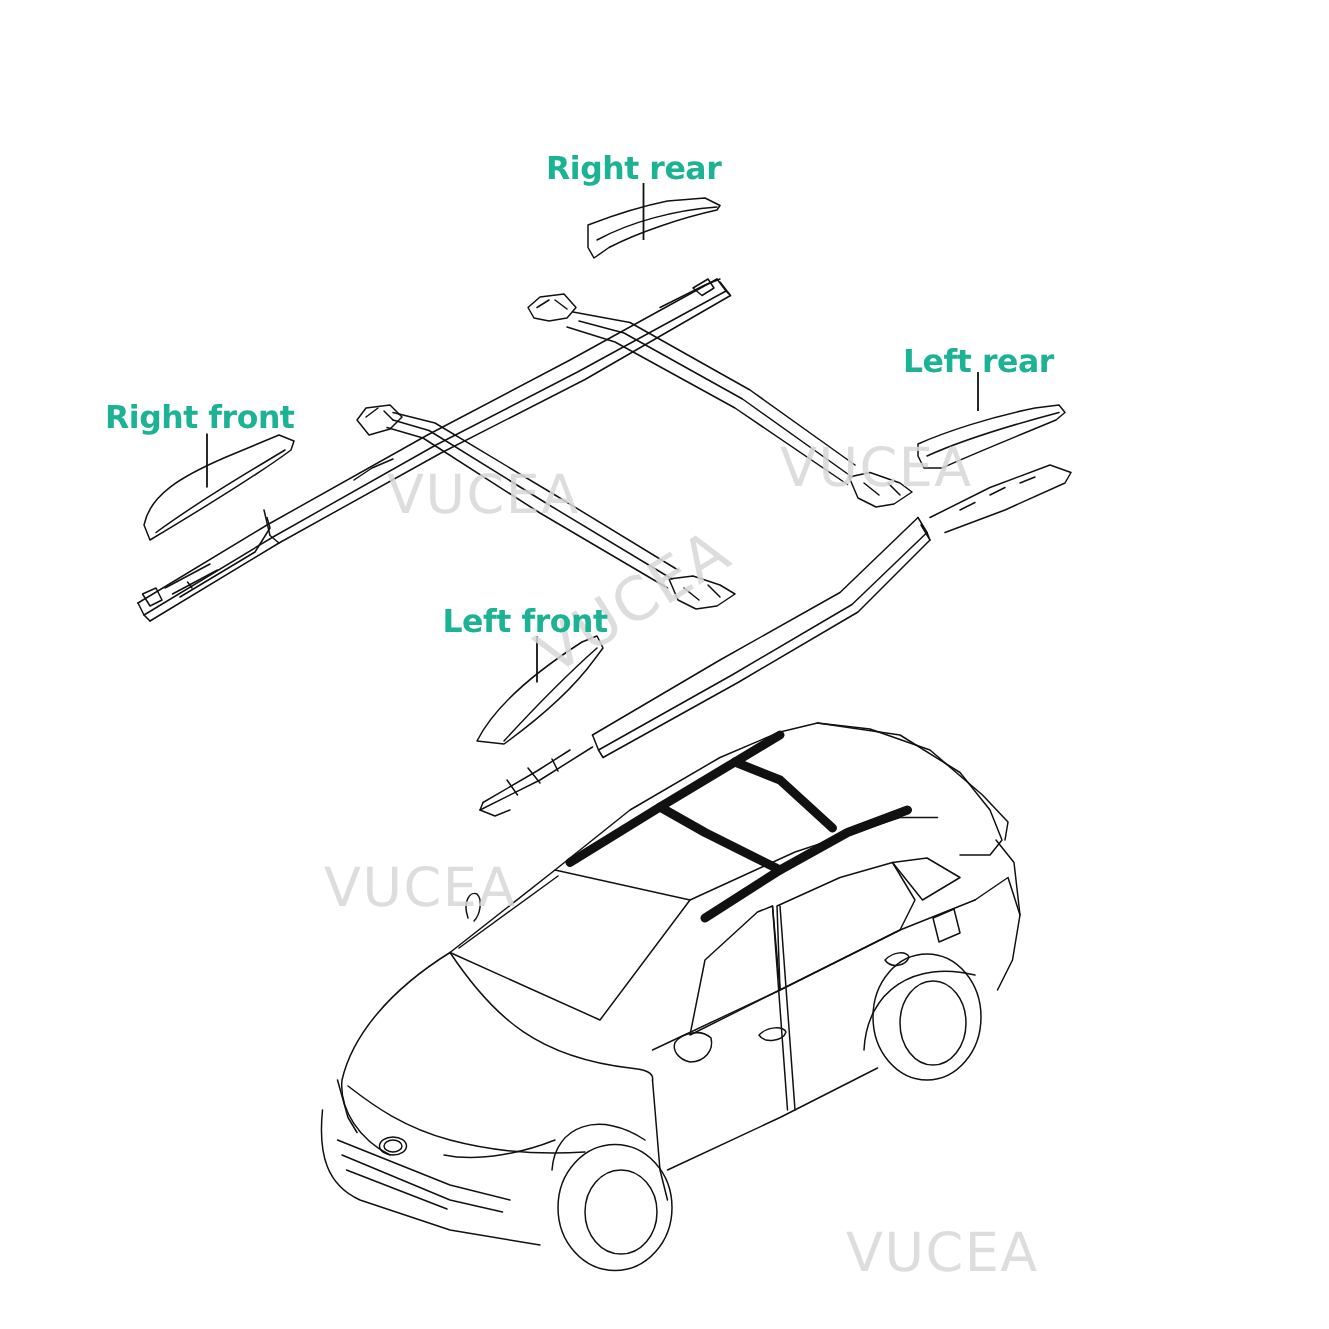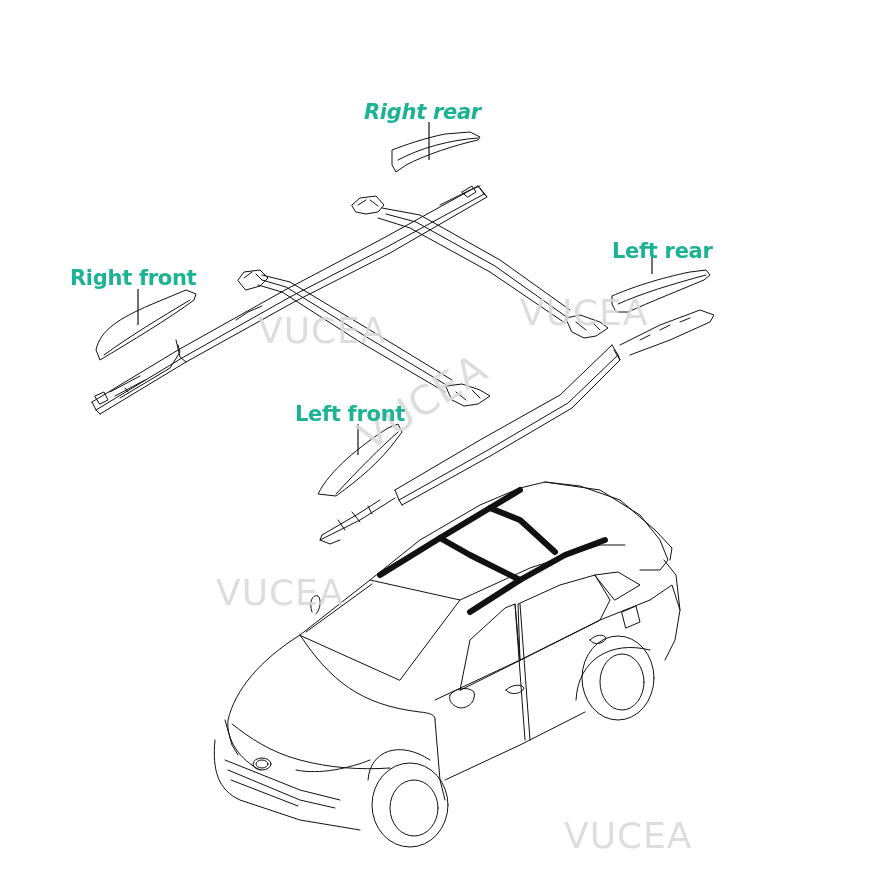--- a/index.html
+++ b/index.html
@@ -176,18 +176,18 @@
       <path class="ln" d="M664,560 L676,575 L680,610"></path>
     </g>
   </svg>
 
   <div class="watermark" style="left:258px; top:310px;">VUCEA</div>
   <div class="watermark" style="left:520px; top:292px;">VUCEA</div>
   <div class="watermark" style="left:350px; top:420px; transform: rotate(-32deg); transform-origin:left top; font-size:40px;">VUCEA</div>
   <div class="watermark" style="left:216px; top:572px;">VUCEA</div>
   <div class="watermark" style="left:564px; top:815px;">VUCEA</div>
 
-  <div class="label" style="left:364px; top:100px;font-style:italic;">Right rear</div>
+  <div class="label" style="left:364px; top:100px;">Right rear</div>
   <div class="label" style="left:70px; top:266px;">Right front</div>
-  <div class="label" style="left:602px; top:239px;margin-left:10px;">Left rear</div>
+  <div class="label" style="left:602px; top:229px;">Left rear</div>
   <div class="label" style="left:295px; top:402px;">Left front</div>
 
 </div>
 
 </body></html>

